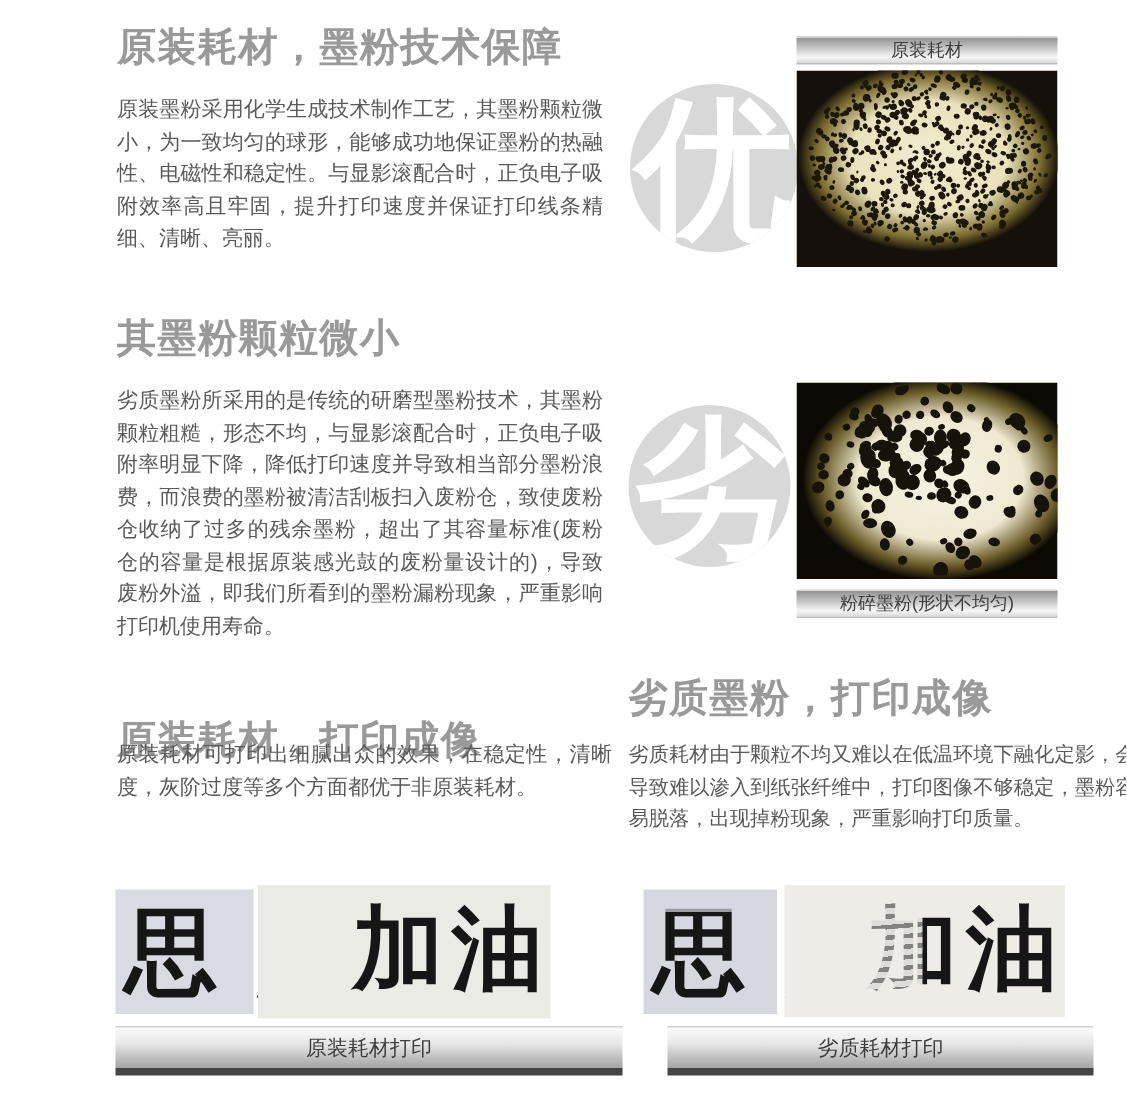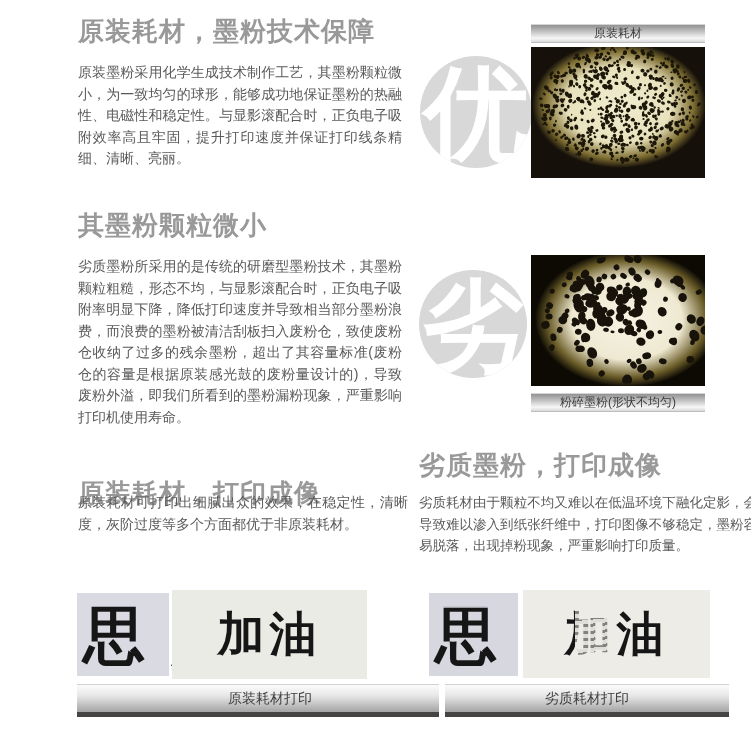--- a/index.html
+++ b/index.html
@@ -48,42 +48,42 @@
   }
   #w1{left:420px;top:56px;width:112px;height:112px;font-size:104px;line-height:116px;}
   #w2{left:419px;top:270px;width:108px;height:108px;font-size:100px;line-height:112px;}
 
   
   .sample-patch{
     position:absolute;font-family:"Liberation Serif","DejaVu Serif",serif;
     color:var(--print-ink,#161616);white-space:nowrap;overflow:visible;
   }
   .patch-si{font-size:62px;line-height:70px;font-weight:700;padding:8px 0 0 6px;}
-  .patch-jiayou{font-size:47px;line-height:74px;font-weight:700;text-align:center;letter-spacing:5px;padding-top:7px;}
+  .patch-jiayou{font-size:61px;line-height:74px;font-weight:700;text-align:right;letter-spacing:5px;padding-top:7px;}
   #s1a{left:77px;top:593px;width:86px;height:75px;background:var(--sample-bg-blue,#d9dae2);}
   #s1b{left:172px;top:590px;width:195px;height:82px;background:var(--sample-bg-gray,#ebebe6);}
   #s2a{left:429px;top:593px;width:83px;height:75px;background:#d6d7df;}
   #s2b{left:523px;top:590px;width:187px;height:81px;background:#edece7;}
 
   .dropout{position:absolute;z-index:3;}
   #d-jia{
     left:52px;top:10px;width:40px;height:68px;
     background:repeating-linear-gradient(175deg,rgba(237,236,231,0.93) 0 4px,rgba(237,236,231,0.5) 4px 7px);
   }
   #d-si{left:8px;top:4px;width:60px;height:11px;background:rgba(214,215,223,0.7);}
 
   
   .print-bar{
     position:absolute;height:27px;line-height:27px;text-align:center;
     font-size:14px;color:var(--bar-text,#3d3d3d);
     background:linear-gradient(to bottom,#fbfbfb 0%,#e7e7e7 40%,#b4b4b4 85%,#a5a5a5 100%);
     border-top:1px solid #d2d2d2;
     border-bottom:5px solid #454443;
   }
-  #bar-orig{left:77px;top:684px;width:338px;padding-left:24px;}
+  #bar-orig{left:77px;top:684px;width:338px;}
   #bar-inf{left:428px;top:684px;width:284px;margin-left:17px;}
 </style>
 </head>
 <body>
 
 <div class="page">
 
   <h1 class="h" id="h1">原装耗材，墨粉技术保障</h1>
   <p class="body-text" id="p1">原装墨粉采用化学生成技术制作工艺，其墨粉颗粒微小，为一致均匀的球形，能够成功地保证墨粉的热融性、电磁性和稳定性。与显影滚配合时，正负电子吸附效率高且牢固，提升打印速度并保证打印线条精细、清晰、亮丽。</p>
 

